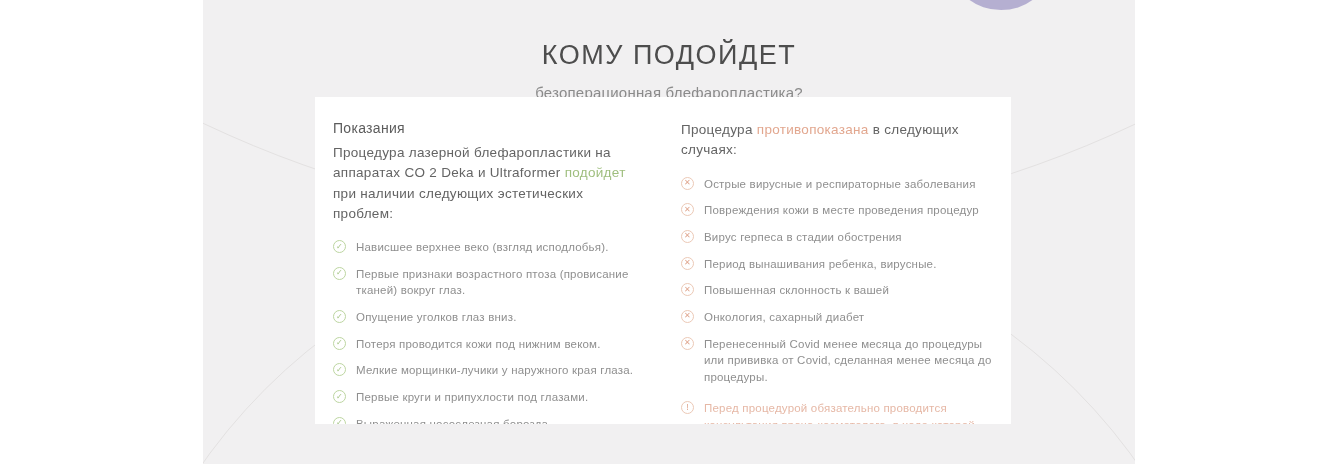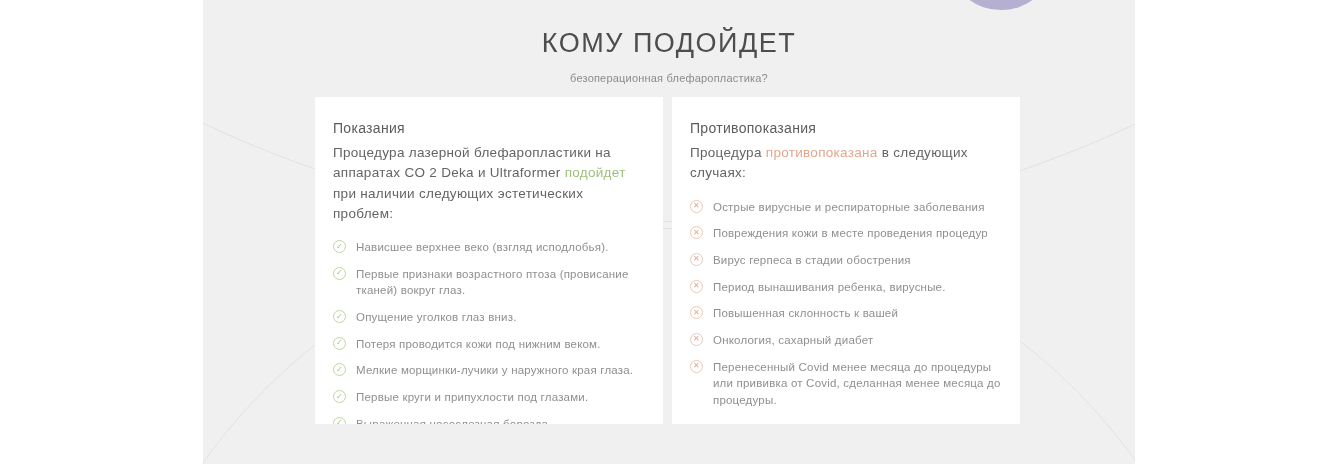--- a/index.html
+++ b/index.html
@@ -14,27 +14,27 @@
   }
   .arc{position:absolute;border-radius:50%;border:1px solid #e3e1e1;}
   .arc-top{left:-622px;top:-1949px;width:2176px;height:2176px;}
   .arc-bottom{left:-106px;top:221px;width:1144px;height:1144px;}
   .lavender{
     position:absolute;left:752px;top:-64px;width:92px;height:74px;
     border-radius:50%;background:#b5afd1;
   }
   .header{position:absolute;left:0;top:28px;width:100%;text-align:center;}
   .header h1{
-    margin:0;font-size:27px;font-weight:400;letter-spacing:1.5px;
+    margin:12px;font-size:27px;font-weight:400;letter-spacing:1.5px;
     color:#4d4d4d;
   }
   .header .subtitle{
-    margin-top:13px;font-size:11px;color:#8b8b8b;letter-spacing:.2px;
+    margin-top:13px;font-size:15px;color:#8b8b8b;letter-spacing:.2px;
   }
-  .cards{position:absolute;left:112px;top:97px;display:flex;gap:9px;}
+  .cards{position:absolute;left:112px;top:97px;display:flex;}
   .card{
     width:348px;height:327px;background:#ffffff;box-sizing:border-box;
     padding:23px 18px;overflow:hidden;
   }
   .card h2{
     margin:0 0 7px 0;font-size:14px;font-weight:400;color:#5c5c5c;
     letter-spacing:.3px;
   }
   .intro{
     margin:0;font-size:13.5px;line-height:1.5;color:#646464;
@@ -112,21 +112,20 @@
           </div>
 
           <div class="item">
             <span class="badge badge-check">✓</span>
             <span>Выраженная носослезная борозда.</span>
           </div>
         </div>
     </div>
 
     <div class="card">
-      <h2>Противопоказания</h2>
       <p class="intro"><span>Процедура </span><span class="accent-pink">противопоказана</span><span> в следующих случаях:</span></p>
       <div class="item-list">
 
           <div class="item">
             <span class="badge badge-x">✕</span>
             <span>Острые вирусные и респираторные заболевания</span>
           </div>
 
           <div class="item">
             <span class="badge badge-x">✕</span>

